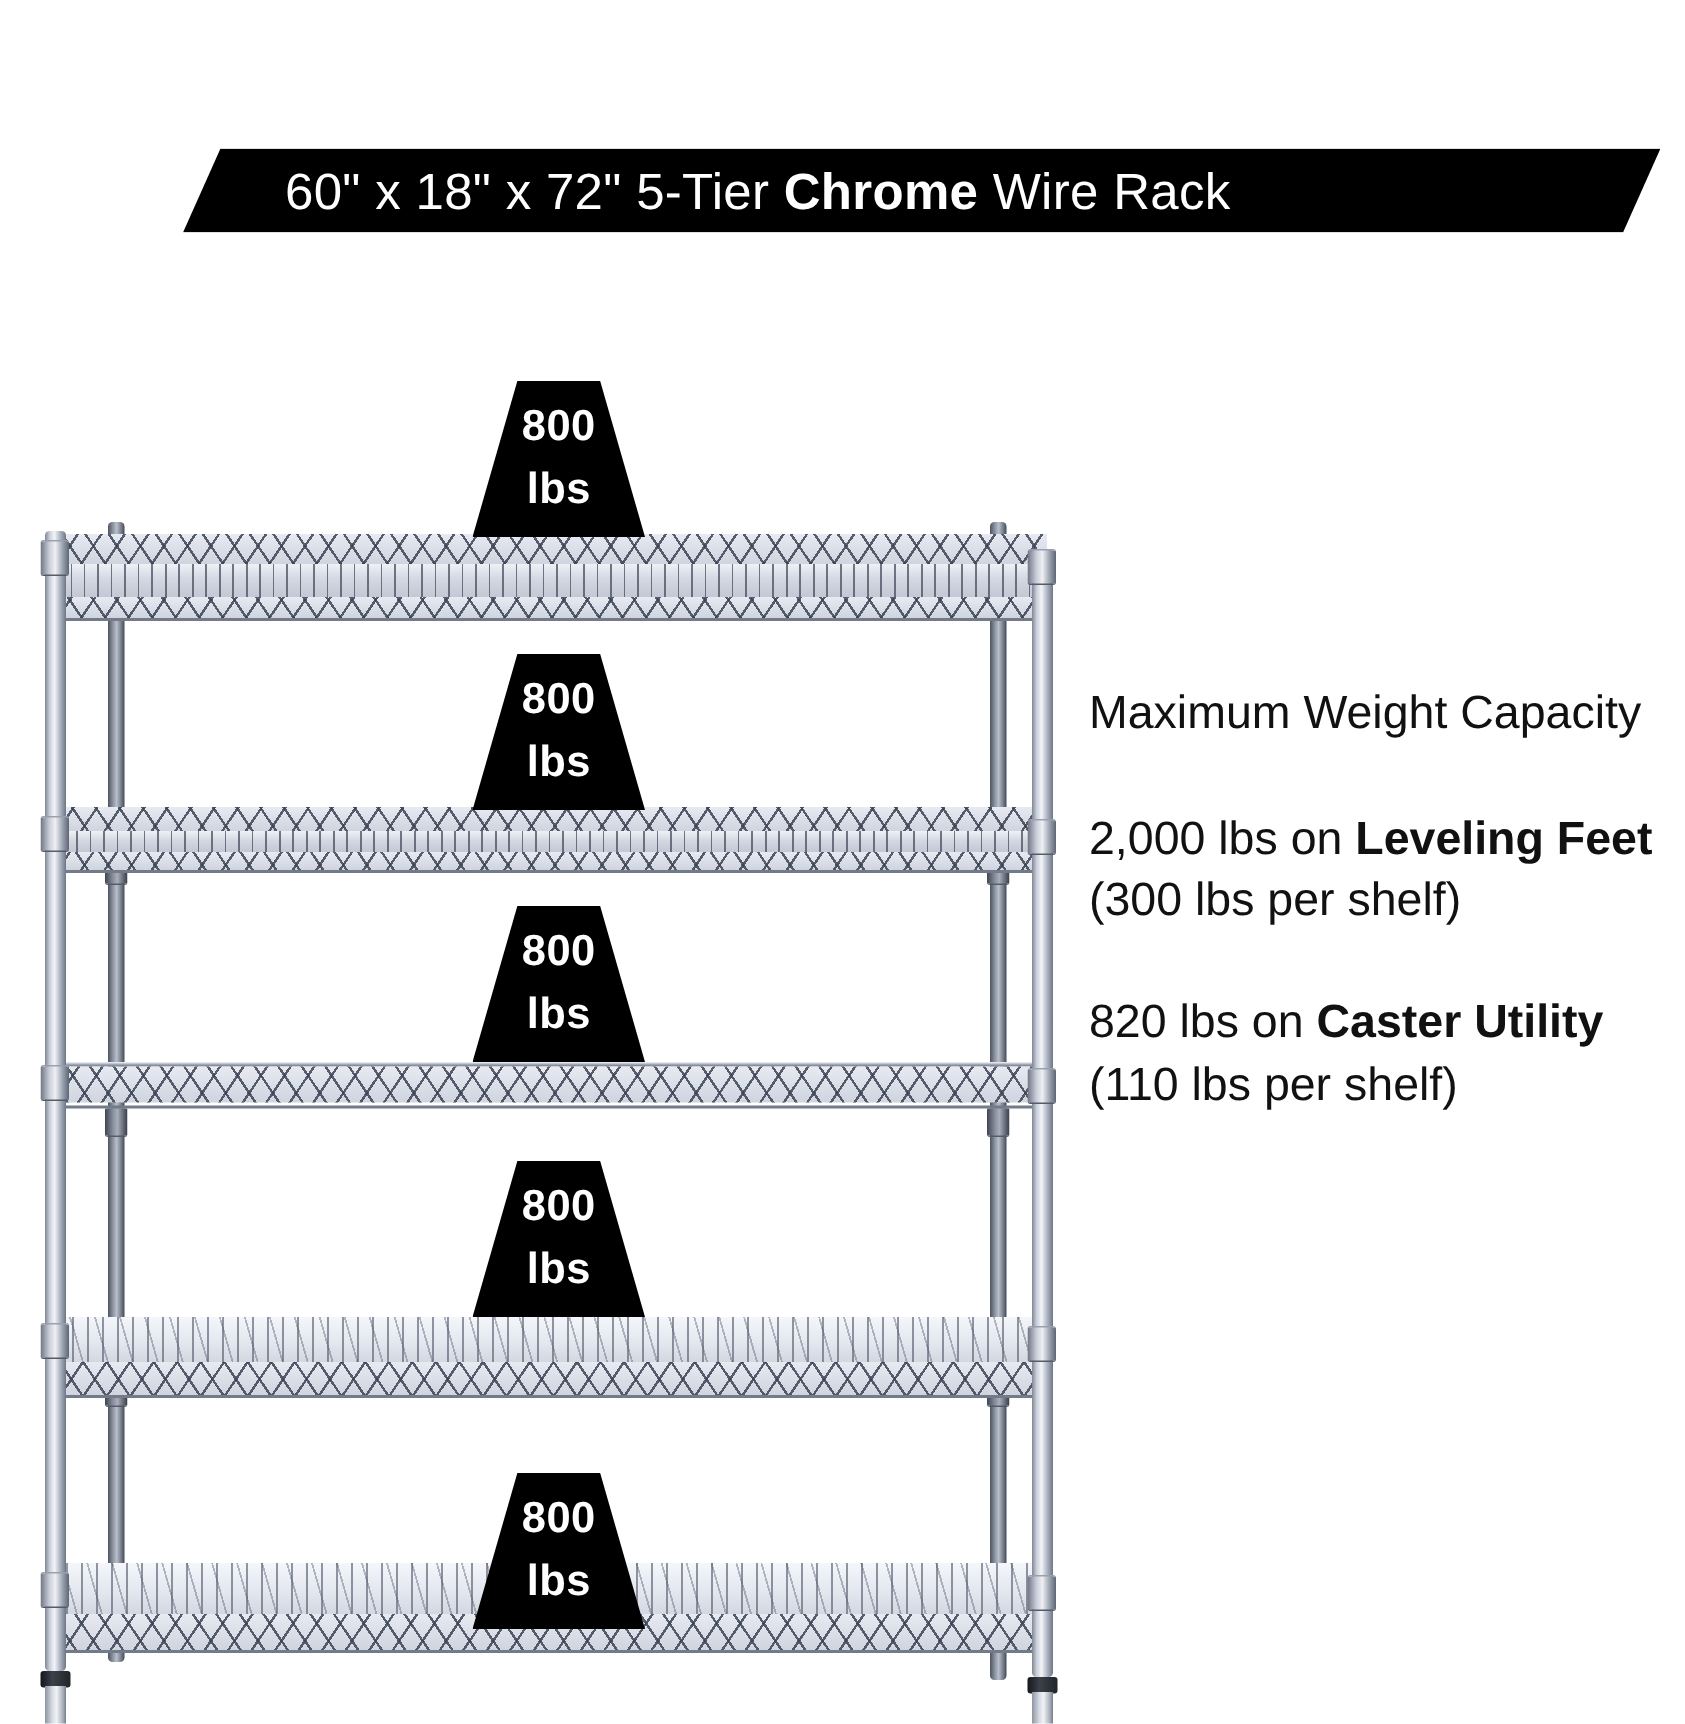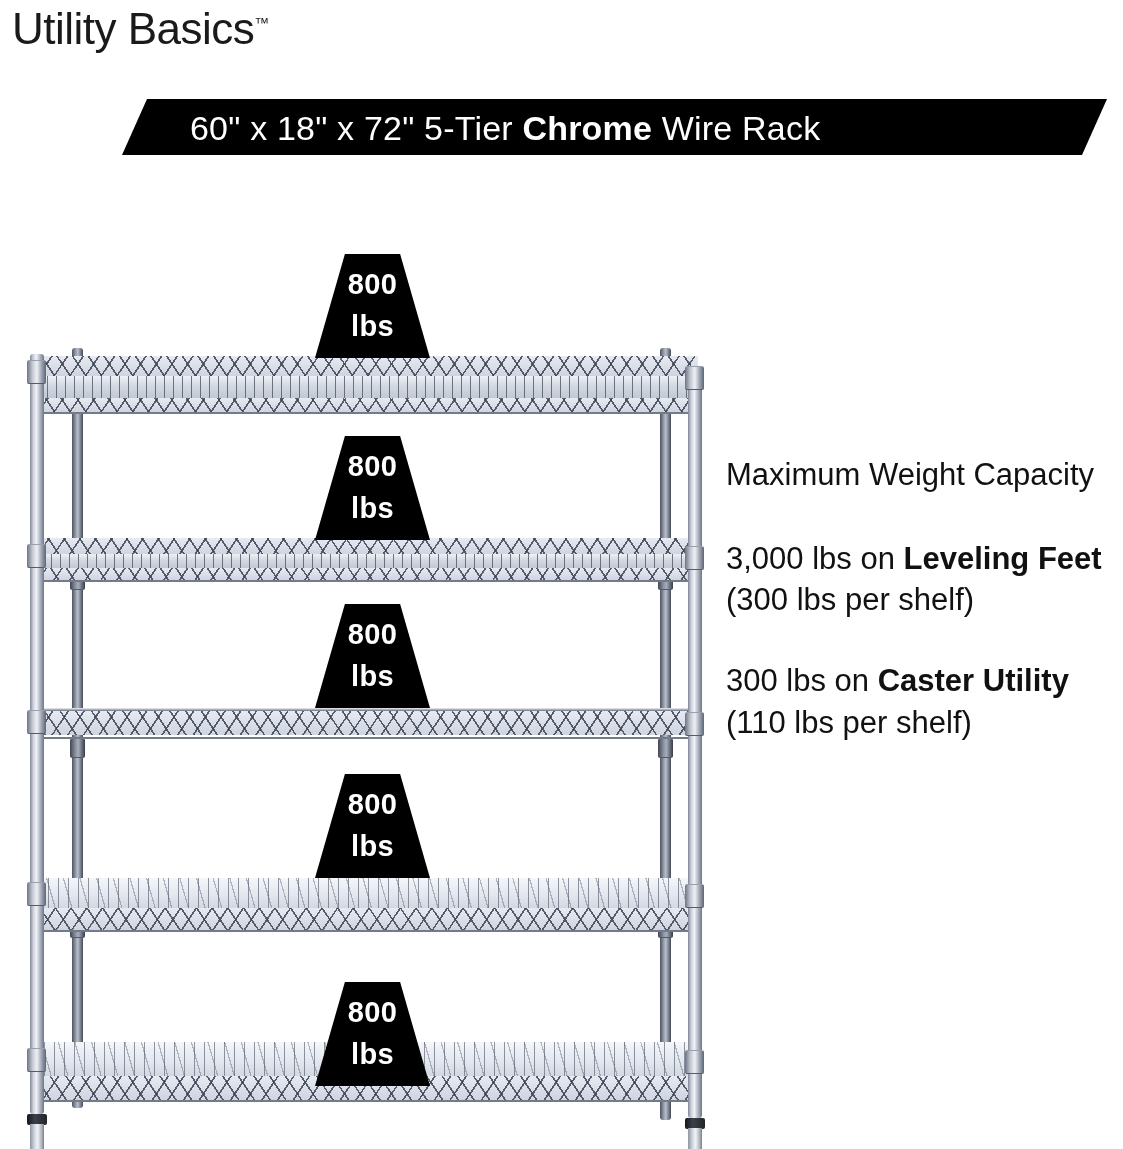--- a/index.html
+++ b/index.html
@@ -141,23 +141,20 @@
     clip-path:polygon(26% 0,74% 0,100% 100%,0 100%);
   }
   .badge .n{font-size:29px;letter-spacing:0.3px;}
   .badge .u{font-size:29px;letter-spacing:0.3px;margin-top:12px;}
 </style>
 </head>
 <body>
 
 <div class="stage">
 
-  <div id="brand">
-    <span>Utility Basics</span><span class="tm">™</span>
-  </div>
 
   <div id="banner"></div>
   <div id="banner-text"><span>60" x 18" x 72" 5-Tier </span><b>Chrome</b><span> Wire Rack</span></div>
 
   <div id="rack">
 
     <div class="post rear" style="left:52px;top:18px;height:760px;">
       <div class="collar rear-collar" style="top:44px;"></div>
       <div class="collar rear-collar" style="top:222px;"></div>
       <div class="collar rear-collar" style="top:390px;"></div>
@@ -251,18 +248,18 @@
     <div class="badge" style="left:295px;top:652px;width:115px;height:104px;">
       <span class="n">800</span>
       <span class="u">lbs</span>
     </div>
 
   </div>
 
   <div id="info">
     <div class="head">Maximum Weight Capacity</div>
 
-    <div class="para"><span>3,000 lbs on </span><b>Leveling Feet</b><span> (300 lbs per shelf)</span></div>
-
-    <div class="para"><span>300 lbs on </span><b>Caster Utility</b><span> (110 lbs per shelf)</span></div>
+    <div class="para"><span>2,000 lbs on </span><b>Leveling Feet</b><span> (300 lbs per shelf)</span></div>
+
+    <div class="para"><span>820 lbs on </span><b>Caster Utility</b><span> (110 lbs per shelf)</span></div>
   </div>
 
 </div>
 
 </body></html>

